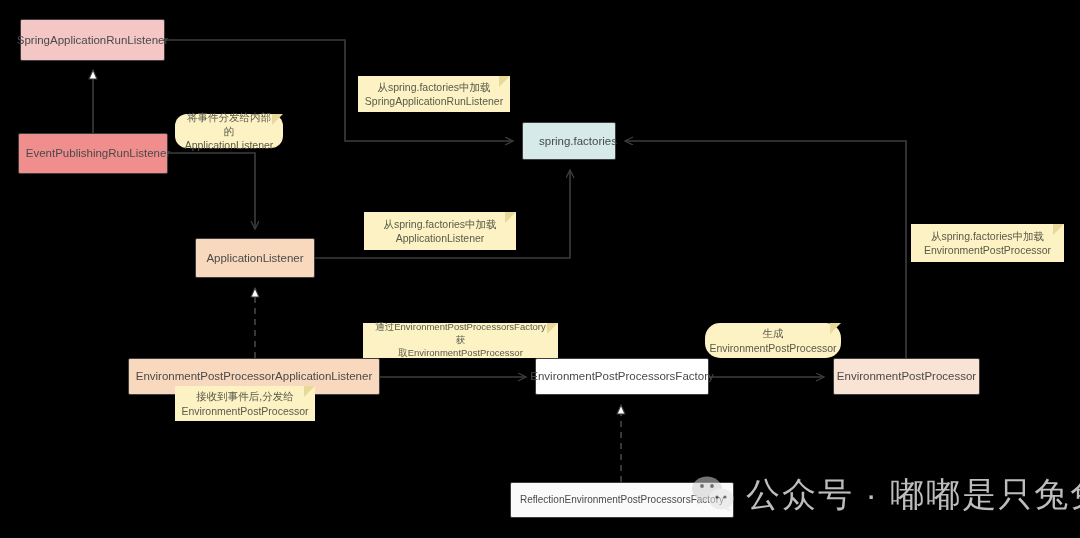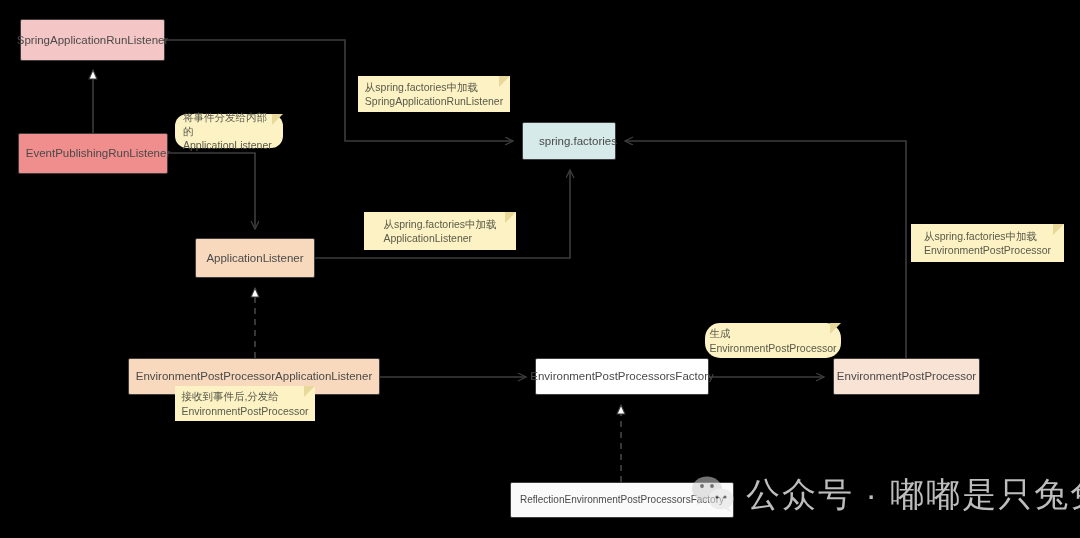--- a/index.html
+++ b/index.html
@@ -36,21 +36,21 @@
     padding: 2px 6px;
     z-index: 3;
   }
   .note {
     position: absolute;
     box-sizing: border-box;
     background: #fcf2c4;
     display: flex;
     align-items: center;
     justify-content: center;
-    text-align: left;
+    text-align: center;
     color: #5a5a4a;
     font-size: 10.5px;
     line-height: 1.35;
     padding: 3px 8px;
     z-index: 4;
   }
   .note .foldtop {
     position: absolute;
     top: 0;
     right: 0;
@@ -183,20 +183,27 @@
   </div>
 
   <div class="note" style="left:911px; top:224px; width:153px; height:38px;">
     <span class="foldtop"></span>
     <div>
       <div>从spring.factories中加载</div>
       <div>EnvironmentPostProcessor</div>
     </div>
   </div>
 
+  <div class="note" style="left:363px; top:323px; width:195px; height:35px; font-size:9.5px;">
+    <span class="foldtop"></span>
+    <div>
+      <div>通过EnvironmentPostProcessorsFactory获</div>
+      <div>取EnvironmentPostProcessor</div>
+    </div>
+  </div>
 
   <div class="note" style="left:705px; top:323px; width:136px; height:35px;border-radius:15px;">
     <span class="foldtop"></span>
     <div>
       <div>生成</div>
       <div>EnvironmentPostProcessor</div>
     </div>
   </div>
 
   <div class="note" style="left:175px; top:386px; width:140px; height:35px;">

